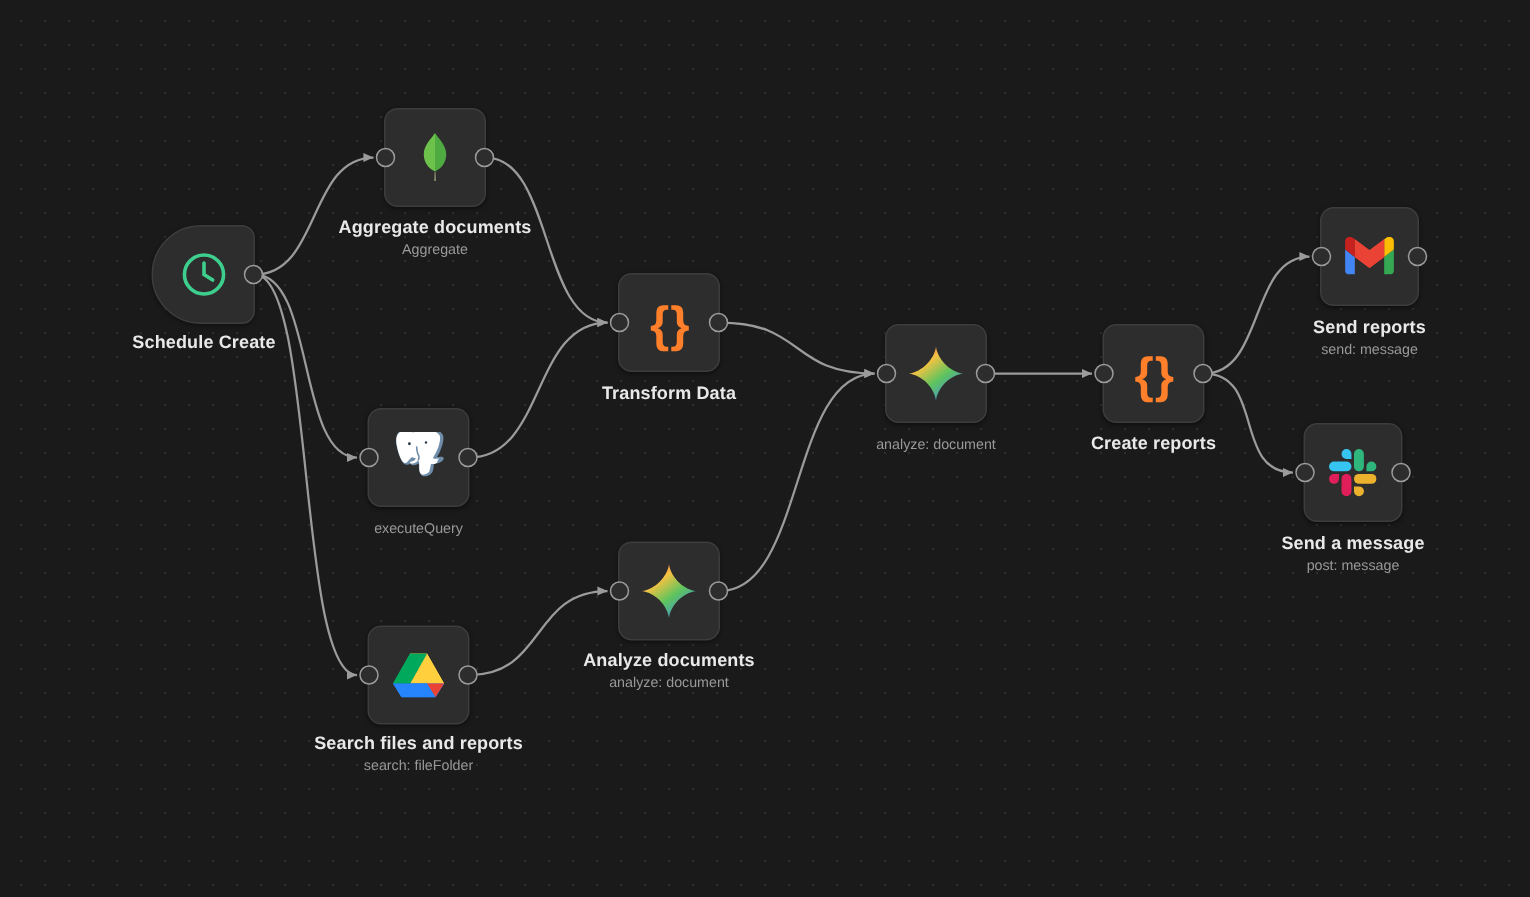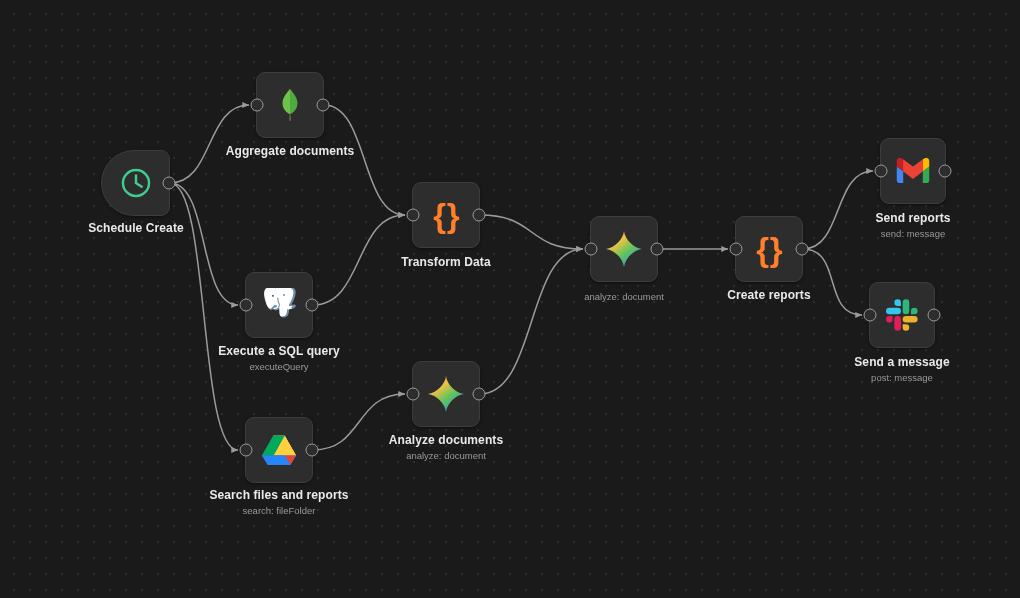--- a/index.html
+++ b/index.html
@@ -219,23 +219,23 @@
         <span class="port in"></span>
         <span class="port out"></span>
       </div>
     </div>
   <div id="labels-layer">
       <div class="label" style="left: 136px; top: 221px;">
         <span class="title">Schedule Create</span>
       </div>
       <div class="label" style="left: 290px; top: 144px;">
         <span class="title">Aggregate documents</span>
+        <span class="subtitle">Aggregate</span>
       </div>
       <div class="label" style="left: 279px; top: 344px;">
-        <span class="title">Execute a SQL query</span>
         <span class="subtitle">executeQuery</span>
       </div>
       <div class="label" style="left: 279px; top: 488px;">
         <span class="title">Search files and reports</span>
         <span class="subtitle">search: fileFolder</span>
       </div>
       <div class="label" style="left: 446px; top: 255px;">
         <span class="title">Transform Data</span>
       </div>
       <div class="label" style="left: 446px; top: 433px;">

